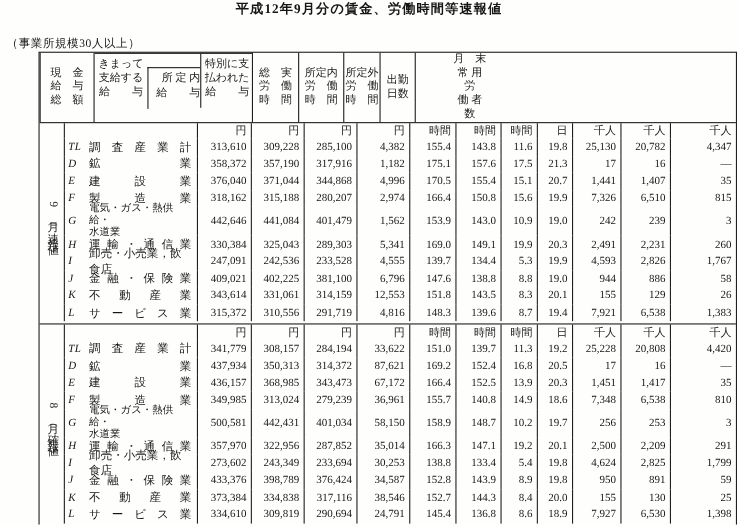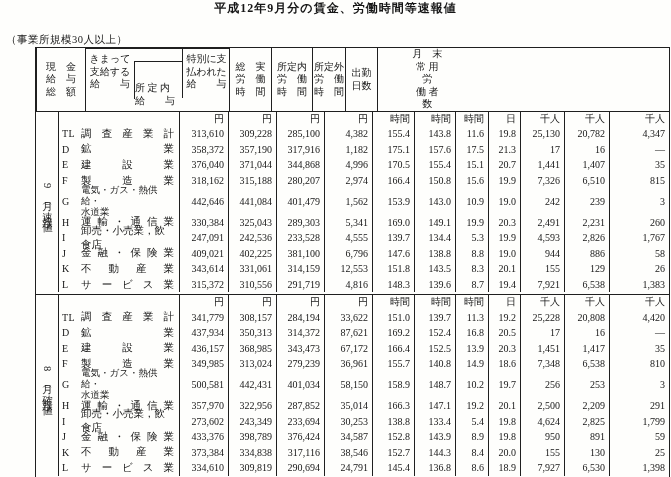--- a/index.html
+++ b/index.html
@@ -19,21 +19,21 @@
            text-align:center; white-space:pre-line; }
   .hcell.first { border-left:none; width:143px; font-size:11.5px; letter-spacing:1px; }
   .hw1{width:49px} .hw5{width:42px} .hw6{width:41px} .hw7{width:33px} .hw8{width:32px}
 
   .wage-group { width:144px; border-left:1px solid var(--bc); display:flex; flex-direction:row; }
   .wage-top { height:13px; }
   .wage-sub { height:50px; border-top:1px solid var(--bc); display:flex; }
   .kimatte { width:48px; text-align:center; white-space:pre-line; padding-top:4px; }
   .shoteinai-wrap { width:48px; }
   .shoteinai-box { margin-top:12px; height:38px; border-top:1px solid var(--bc); border-left:1px solid var(--bc);
-                   text-align:left; white-space:pre-line; padding-top:20px; }
+                   text-align:right; white-space:pre-line; padding-top:4px; }
   .tokubetsu { width:48px; border-left:1px solid var(--bc); text-align:center; white-space:pre-line; padding-top:4px; }
 
   .workers-group { width:149px; border-left:1px solid var(--bc); display:flex;padding-left:32px; }
   .getsumatsu { width:44px; display:flex; align-items:center; justify-content:center;
                 text-align:center; white-space:pre-line; }
   .workers-sub-wrap { width:105px; display:flex; flex-direction:column; }
   .workers-top { height:13px; }
   .workers-sub { height:50px; border-top:1px solid var(--bc); border-left:1px solid var(--bc); display:flex; }
   .ippan { width:45px; display:flex; align-items:center; justify-content:center; text-align:center; white-space:pre-line; }
   .part  { width:60px; border-left:1px solid var(--bc); display:flex; align-items:center; justify-content:center;
@@ -45,21 +45,21 @@
   .period { width:22px; display:flex; align-items:center; justify-content:center; }
   .ptext { writing-mode:vertical-rl; font-size:10.5px; letter-spacing:5px; }
   .rows { flex:1; display:flex; flex-direction:column; padding-bottom:2px; }
 
   .row { display:flex; }
   .row.units { height:14px; font-size:10px; }
   .row.data  { height:15.6px; font-size:10px; }
   .row.data.tall { height:26px; }
 
   .ind { width:121px; border-left:1px solid var(--bc); display:flex; align-items:center; padding-left:3px; }
-  .code { width:19px; font-size:10px; letter-spacing:0.5px; }
+  .code { width:19px; font-size:10px; letter-spacing:0.5px;font-style:italic; }
   .name { flex:1; font-size:10.5px; padding-right:5px; }
   .name.spread { text-align:justify; text-align-last:justify;font-family:Liberation Serif, serif; }
   .name.multi { white-space:pre-line; font-size:9.5px; line-height:11px; }
 
   .val { border-left:1px solid var(--bc); display:flex; justify-content:flex-end; align-items:center; padding-right:4px; }
   .w1{width:49px} .w2{width:48px} .w3{width:48px} .w4{width:48px} .w5{width:42px} .w6{width:41px}
   .w7{width:33px} .w8{width:32px} .w9{width:44px} .w10{width:45px} .w11{width:60px}
 </style>
 </head>
 <body>

